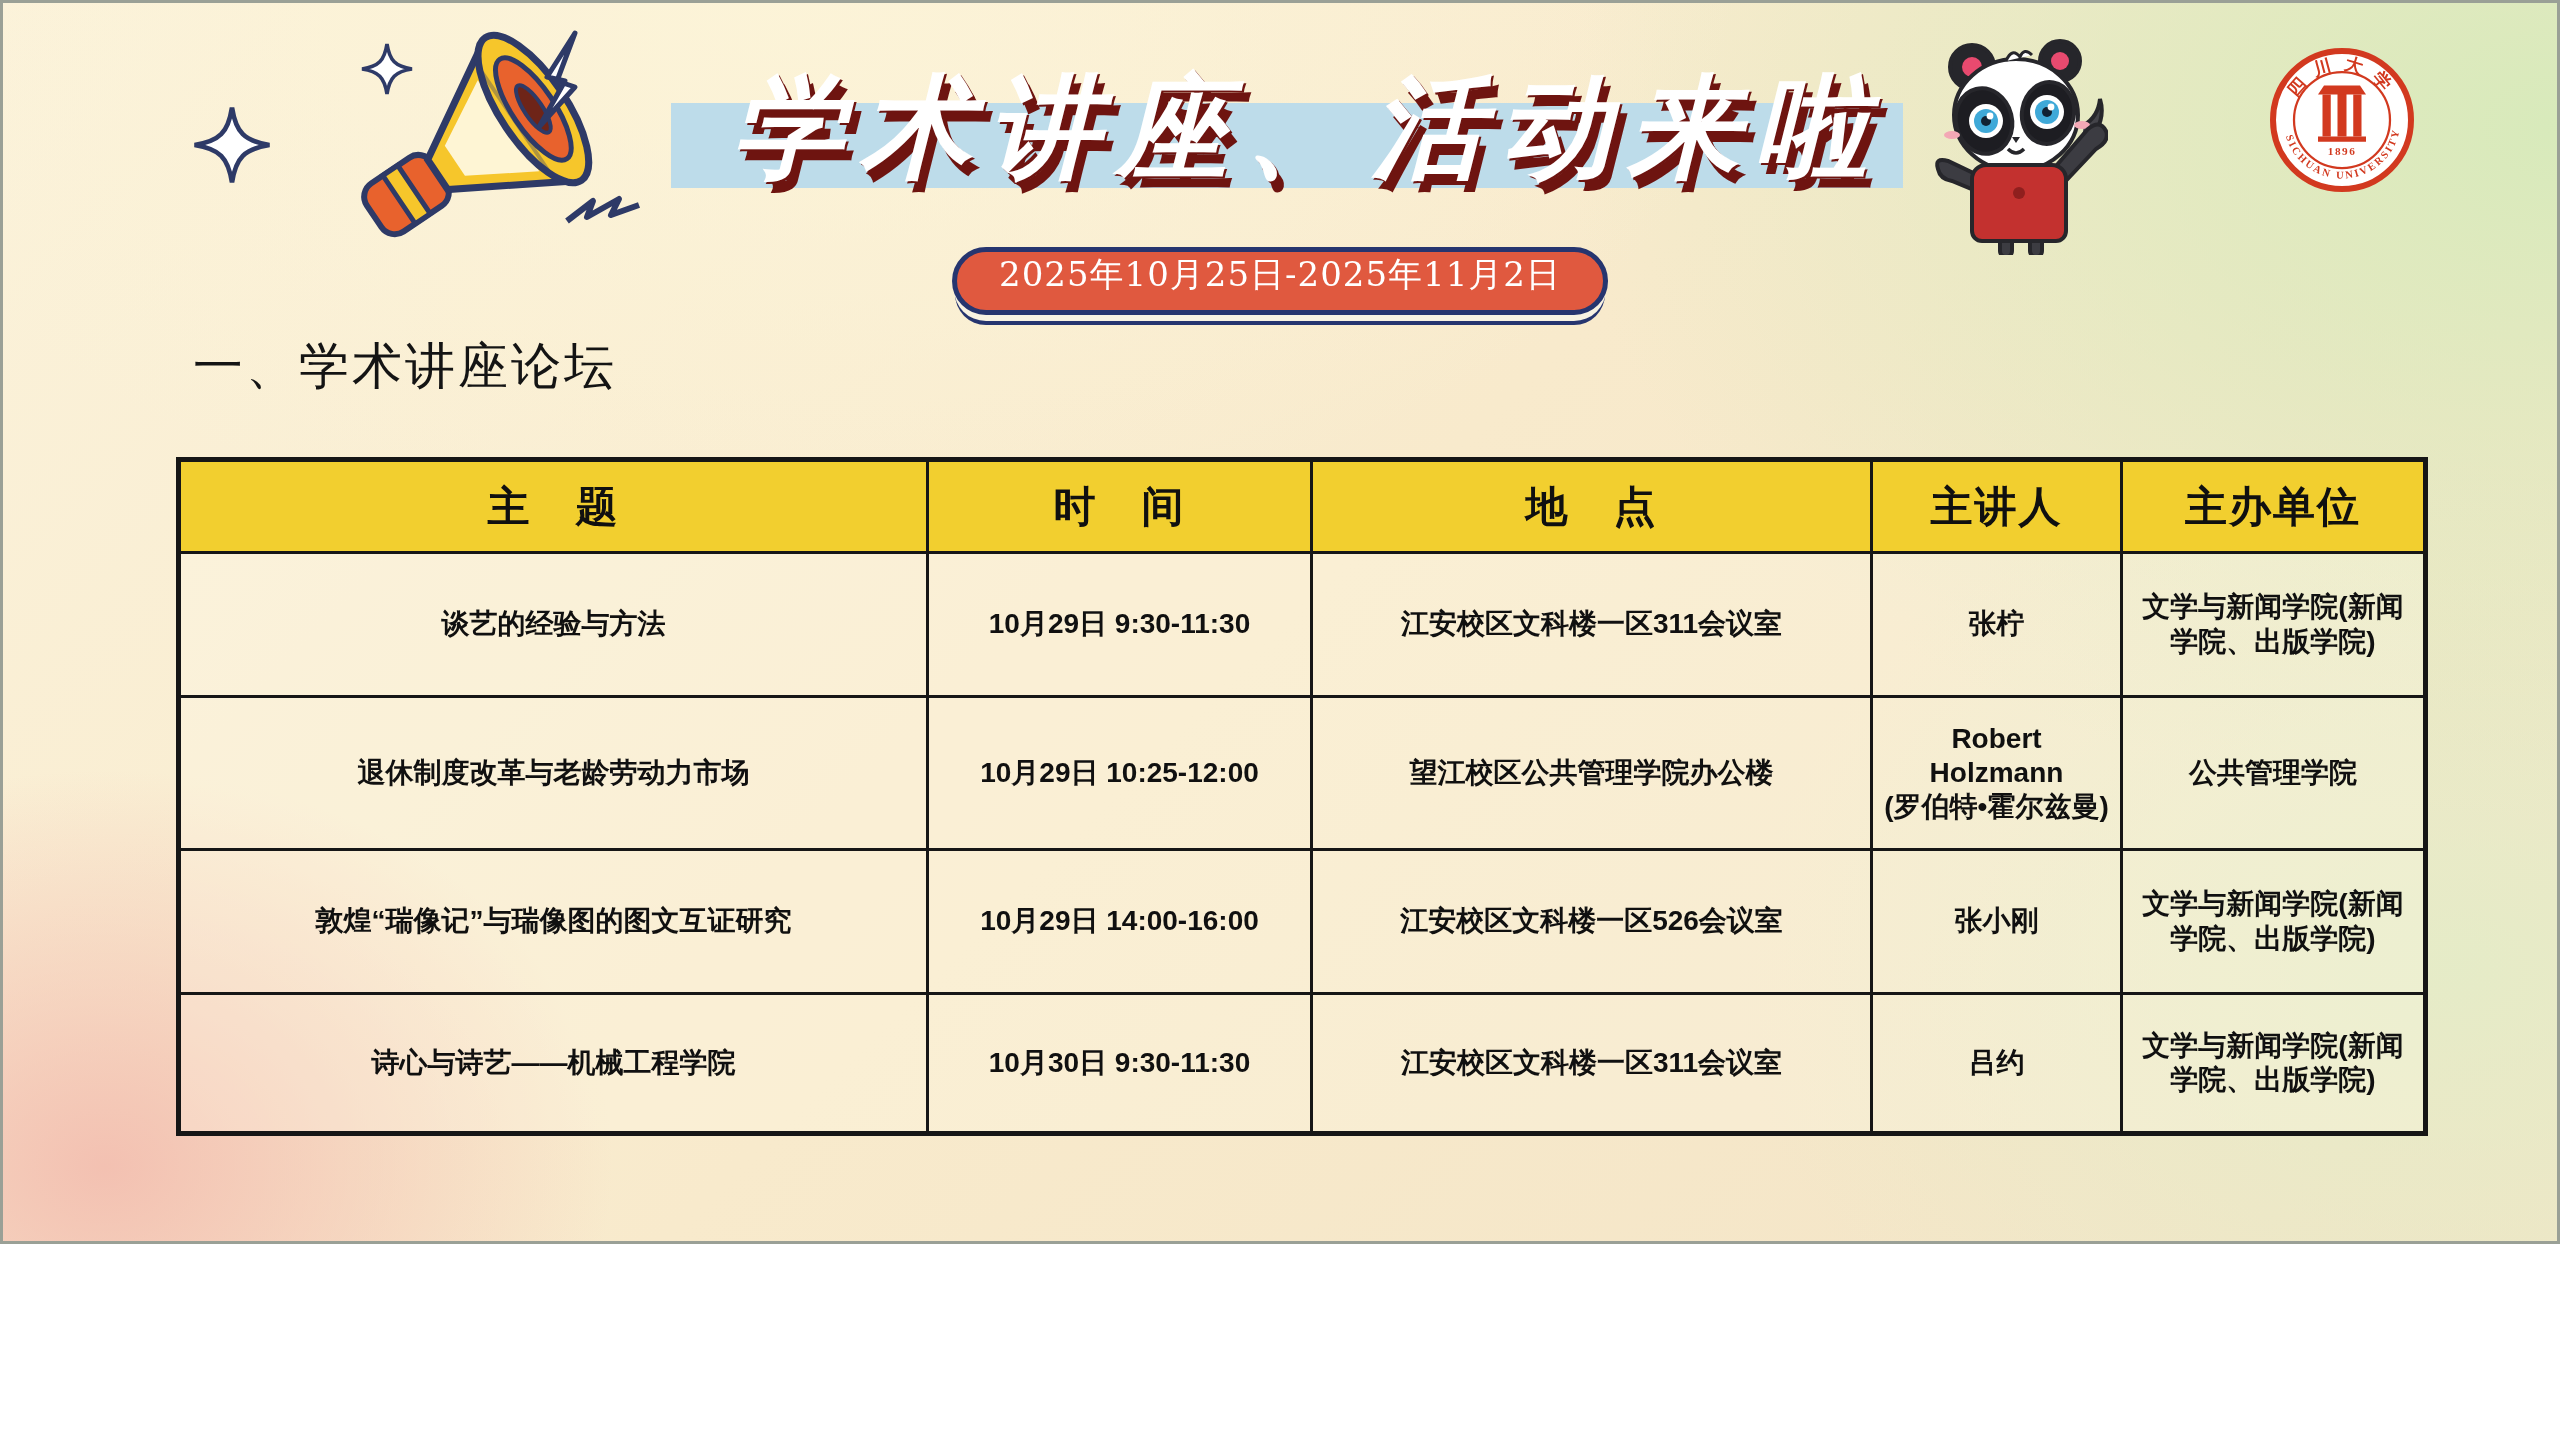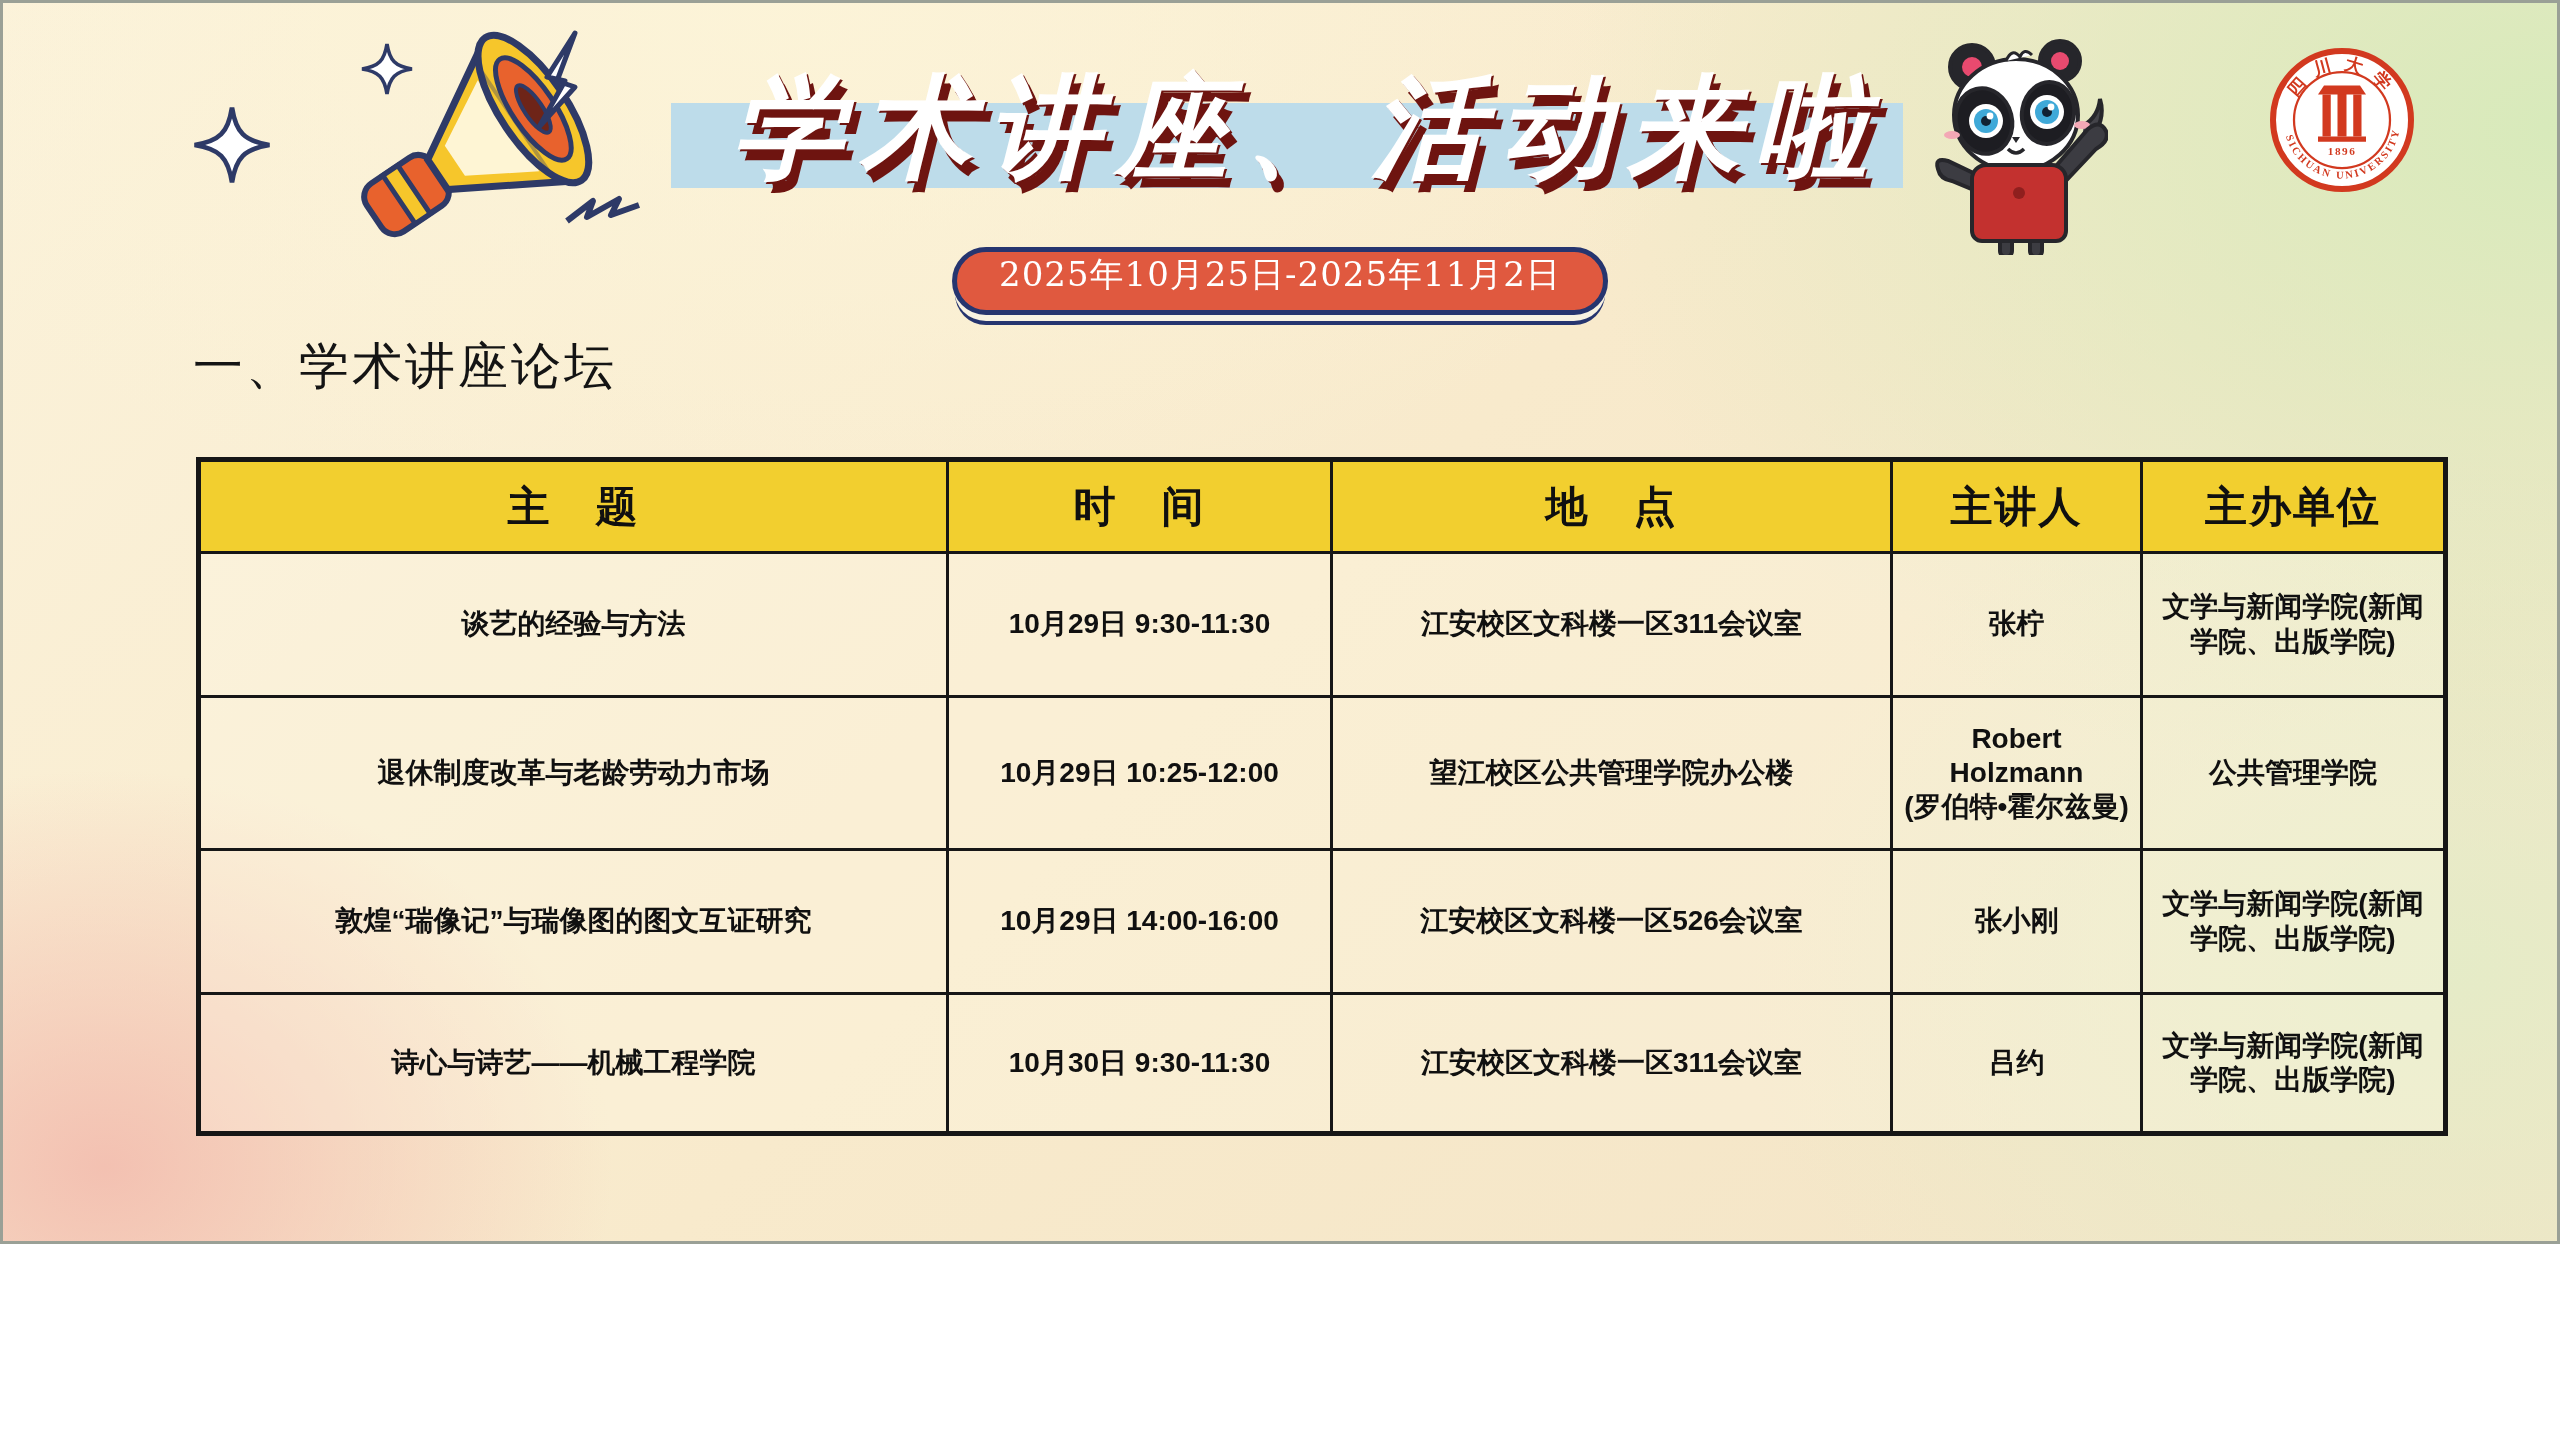--- a/index.html
+++ b/index.html
@@ -34,21 +34,21 @@
   }
   .date-badge span{
     color:#ffffff;font-size:34px;letter-spacing:1px;
     font-family:"DejaVu Serif","Liberation Serif",serif;white-space:nowrap;
   }
   
   .section-heading{left:190px;top:330px;font-size:50px;font-weight:500;color:#141414;letter-spacing:3px;}
   
   table.sched{border-collapse:collapse;table-layout:fixed;position:absolute;left:173px;top:454px;width:2247px;}
   table.sched th,table.sched td{border:3px solid #161616;text-align:center;vertical-align:middle;color:#101010;overflow:hidden;}
-  table.sched{border:5px solid #161616;margin-left:20px;}
+  table.sched{border:5px solid #161616;}
   table.sched thead tr{height:93px;}
   table.sched th{background:#F2CF2F;font-size:42px;font-weight:bold;letter-spacing:2px;}
   table.sched td{font-size:28px;font-weight:bold;padding:4px 8px;white-space:pre-line;line-height:1.22;background:rgba(255,250,233,0.28);}
   table.sched tbody tr:nth-child(1){height:144px;}
   table.sched tbody tr:nth-child(2){height:153px;}
   table.sched tbody tr:nth-child(3){height:144px;}
   table.sched tbody tr:nth-child(4){height:140px;}
   table.sched tbody tr:nth-child(5){height:137px;}
 </style>
 </head>

